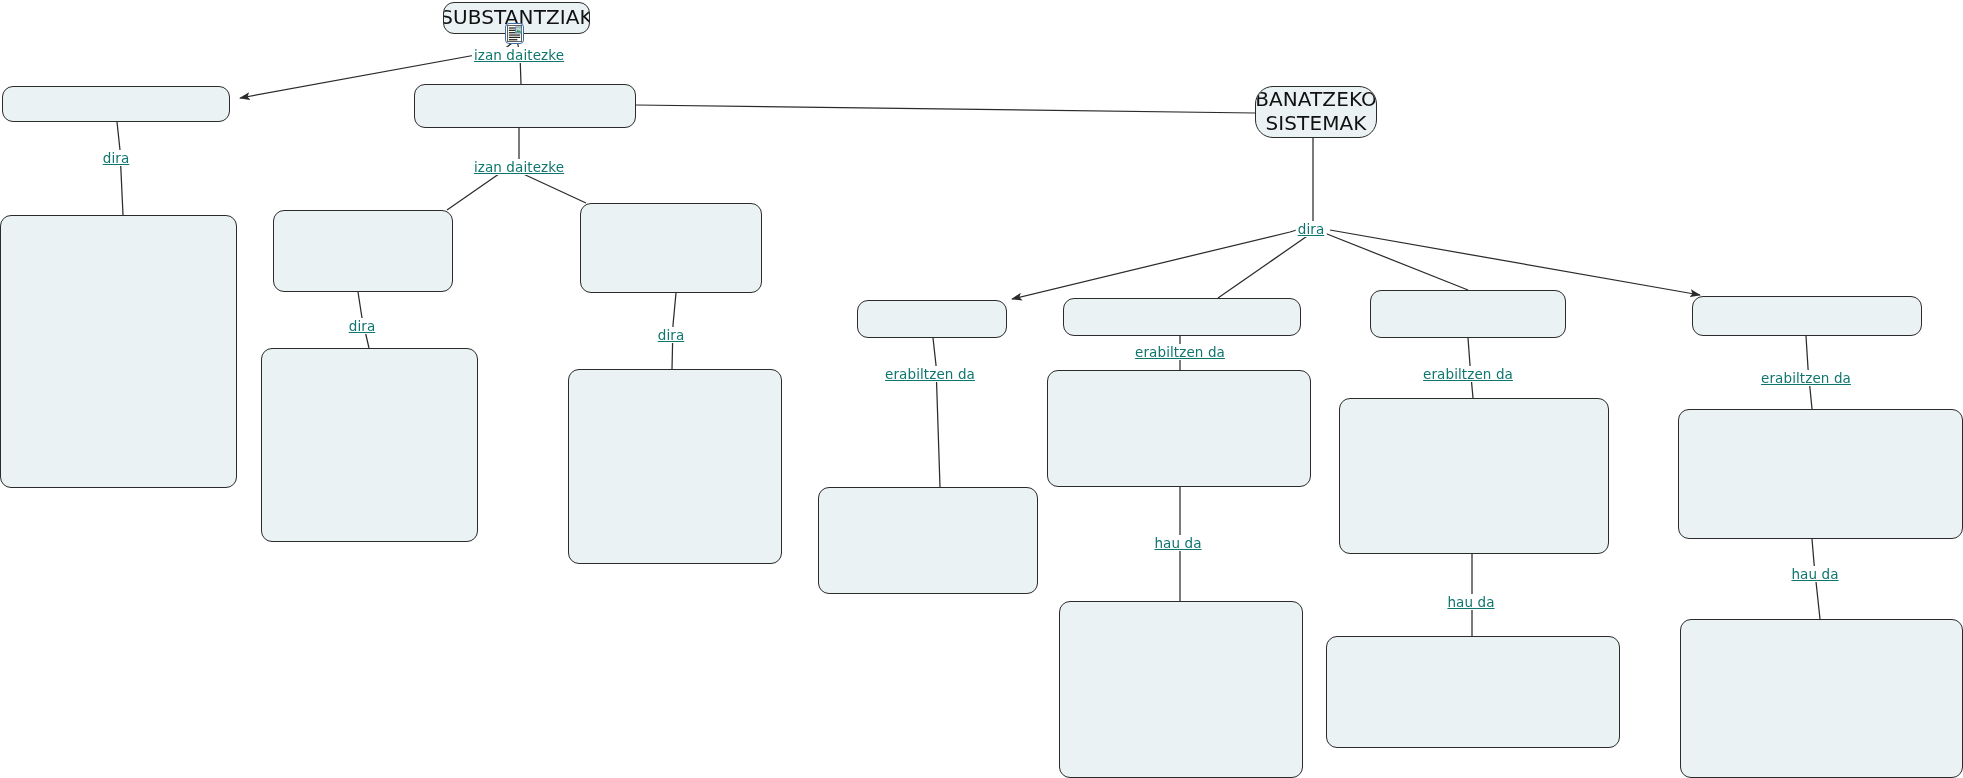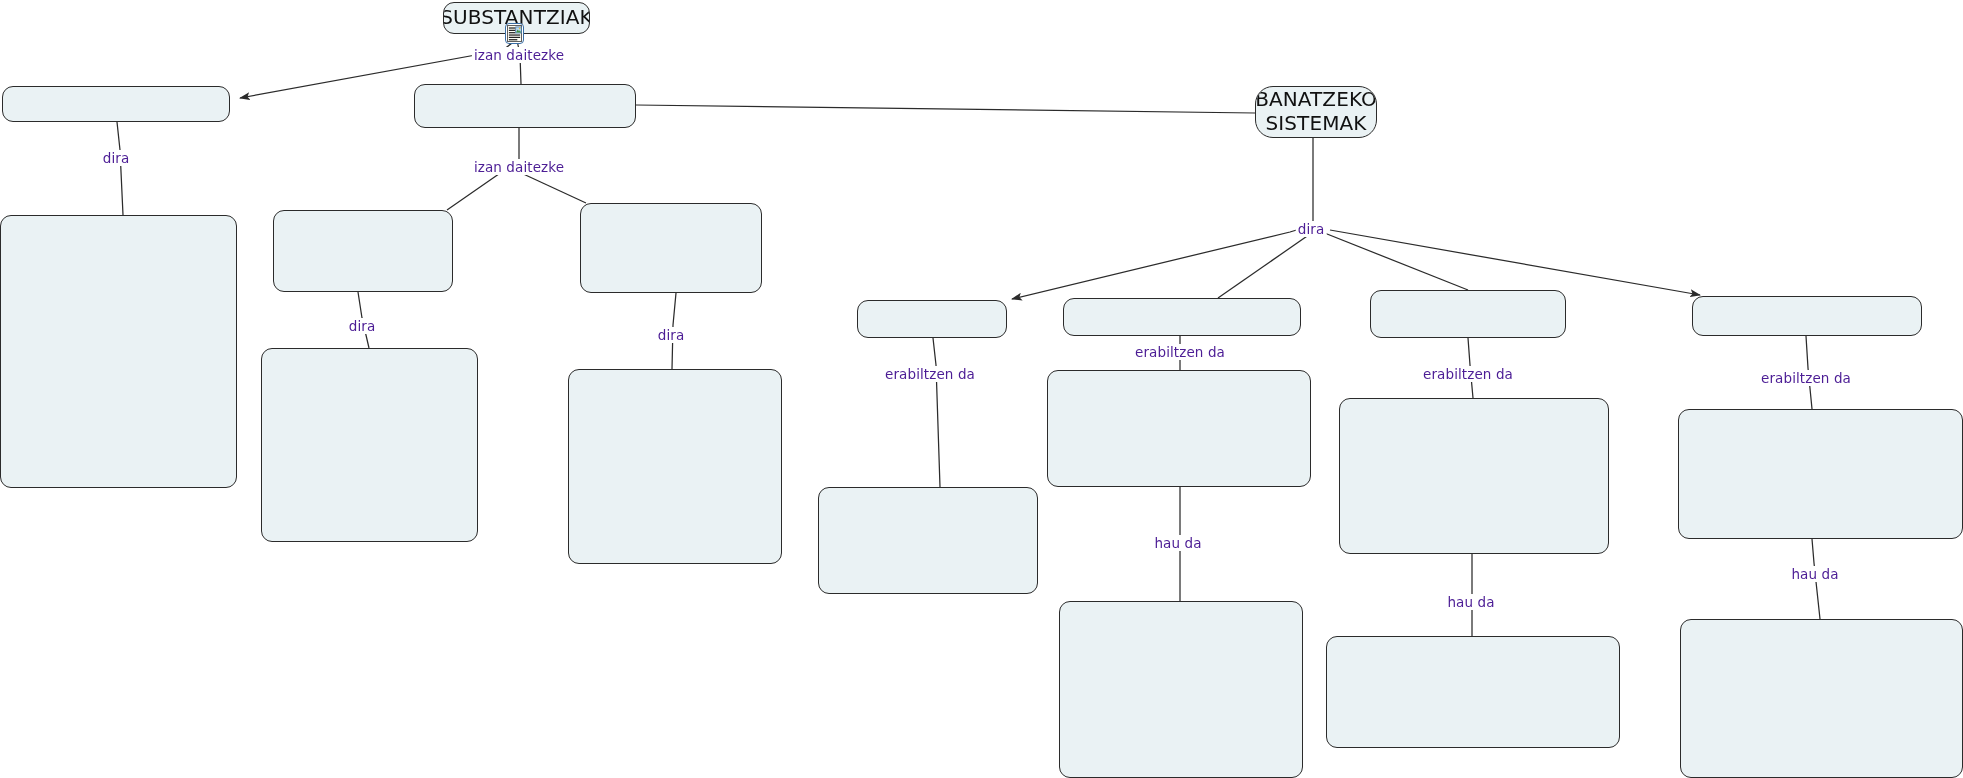--- a/index.html
+++ b/index.html
@@ -44,26 +44,27 @@
     letter-spacing: 0.1px;
     white-space: pre-line;
     overflow: hidden;
     z-index: 3;
   }
   .node.empty { font-size: 0; }
   .linklabel {
     position: absolute;
     z-index: 4;
     font-size: 13.5px;
-    color: #4c1d95;
+    color: #0f766e;
     background: #ffffff;
     padding: 0 2px;
     white-space: nowrap;
     transform: translate(-50%, -50%);
     letter-spacing: 0.1px;
+    text-decoration: underline;
   }
   .res-icon {
     position: absolute;
     z-index: 6;
     width: 19px;
     height: 21px;
     box-sizing: border-box;
     border: 1.6px solid #3a6ea5;
     border-radius: 4px;
     background: #ffffff;

